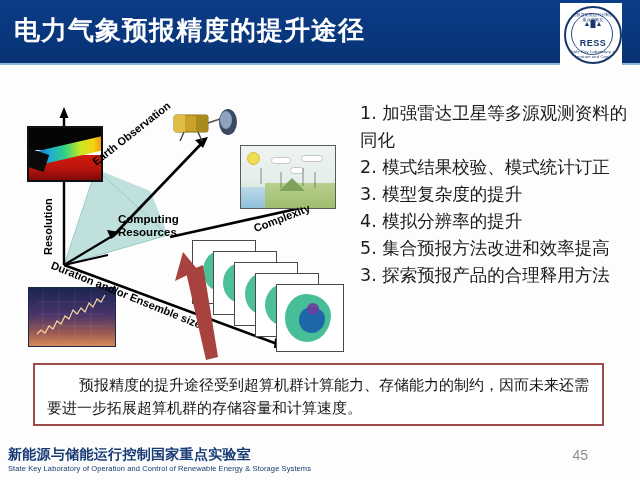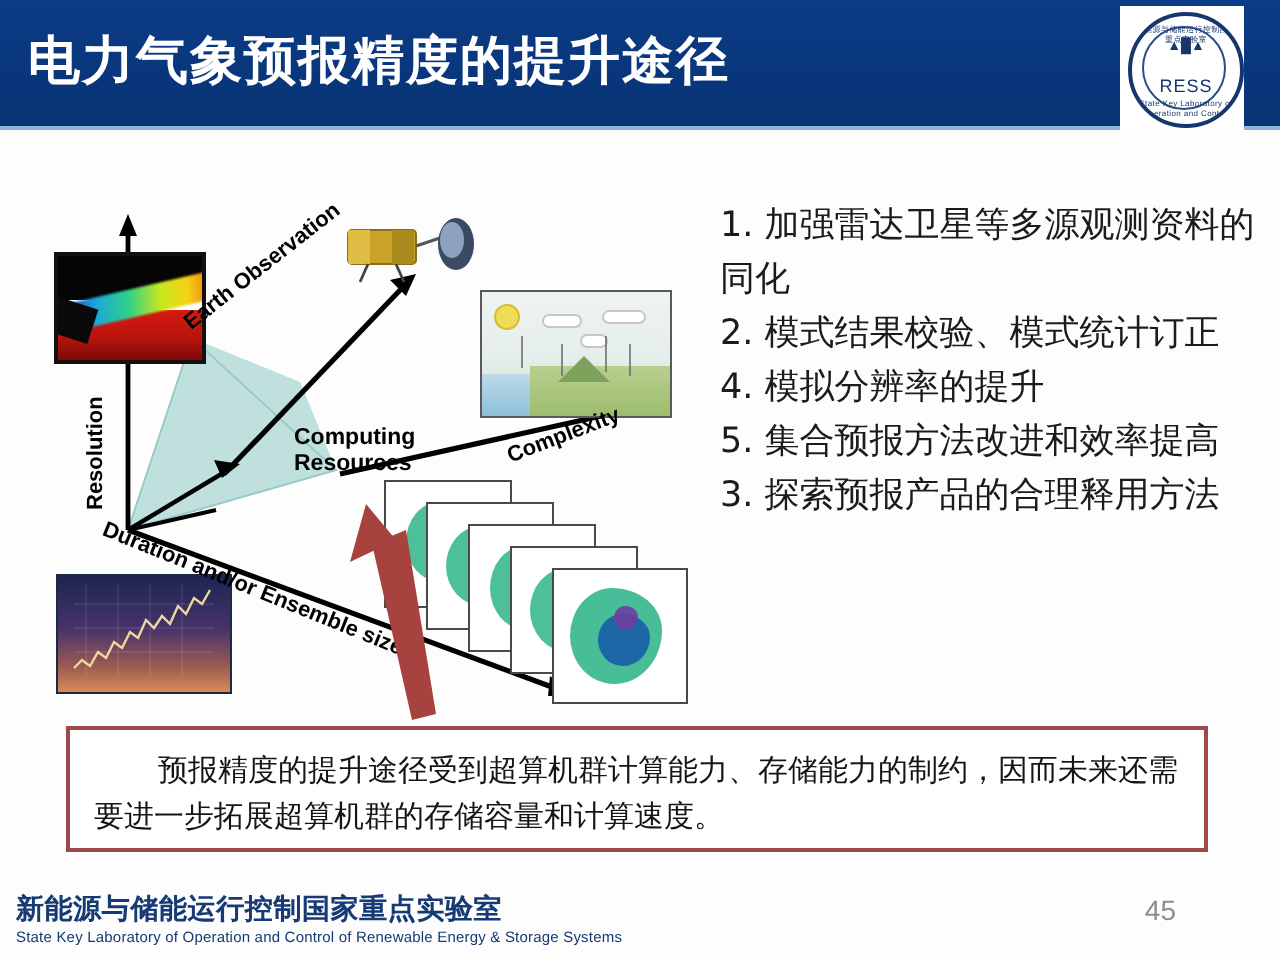--- a/index.html
+++ b/index.html
@@ -80,21 +80,21 @@
     color: #17366e;
     line-height: 8px;
     font-weight: bold;
   }
   #logo-seal .acronym {
     position: absolute;
     left: 0; top: 30px;
     width: 100%;
     text-align: center;
     font-size: 9px;
-    font-weight: normal;
+    font-weight: bold;
     color: #17366e;
     letter-spacing: 0.5px;
   }
   #logo-seal .arc-top, #logo-seal .arc-bottom {
     position: absolute;
     left: 0;
     width: 100%;
     text-align: center;
     font-size: 4px;
     color: #17366e;
@@ -158,21 +158,20 @@
     left: 36px; top: 164px;
     font-size: 11px;
     transform: rotate(22deg);
     transform-origin: left top;
   }
   #label-computing {
     left: 100px; top: 118px;
     font-size: 11.5px;
     line-height: 13px;
     text-align: left;
-    margin-left: 29px;
   }
 
   
   .thumb {
     position: absolute;
     border: 1px solid #2b2b2b;
     overflow: hidden;
     background: #fff;
   }
   #thumb-satmap {
@@ -336,20 +335,21 @@
     <div class="arc-top">新能源与储能运行控制国家重点实验室</div>
     <div class="glyphs">▲█▲</div>
     <div class="acronym">RESS</div>
     <div class="arc-bottom">State Key Laboratory of Operation and Control</div>
   </div>
 </div>
 
 <div id="points-list">
   <div class="point">1. 加强雷达卫星等多源观测资料的同化</div>
   <div class="point">2. 模式结果校验、模式统计订正</div>
+  <div class="point">3. 模型复杂度的提升</div>
   <div class="point">4. 模拟分辨率的提升</div>
   <div class="point">5. 集合预报方法改进和效率提高</div>
   <div class="point">3. 探索预报产品的合理释用方法</div>
 </div>
 
 <div id="diagram">
 
   <svg width="330" height="260" viewBox="0 0 330 260">
 
     <polygon points="46,170 78,74 150,140" fill="#bfe0dd" stroke="none"></polygon>

